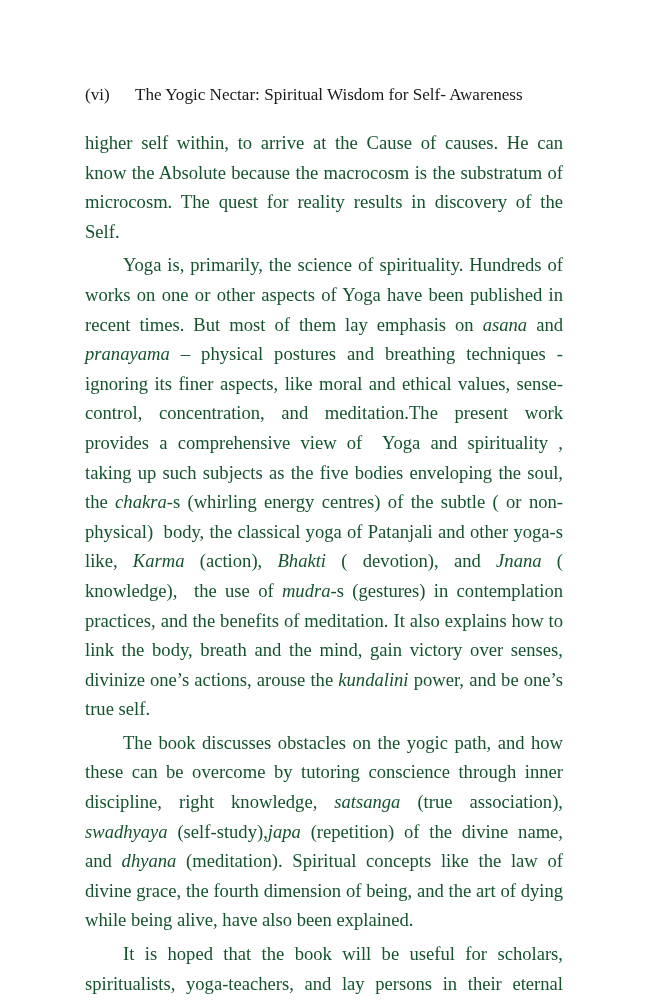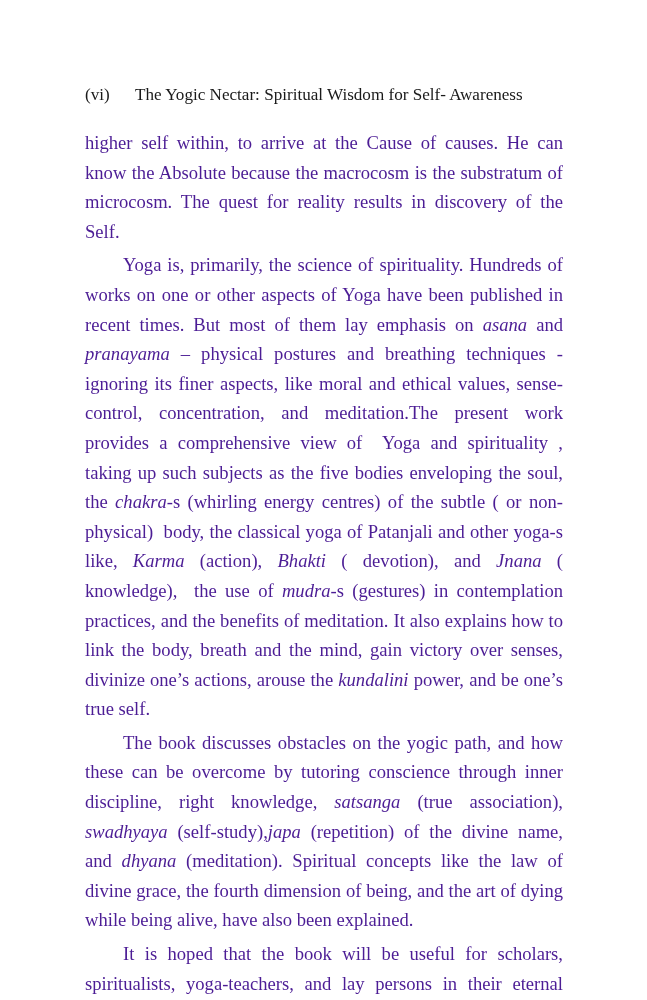--- a/index.html
+++ b/index.html
@@ -29,21 +29,21 @@
     margin: 0 0 20px 0;
     color: #1a1a1a;
   }
   .para {
     font-size: 18.6px;
     line-height: 29.6px;
     text-align: justify;
     text-justify: inter-word;
     margin: 0;
     hyphens: none;
-    color: #4c1d95;
+    color: #14532d;
   }
   .para + .para {
     margin-top: 4px;
   }
   .para.indent {
     text-indent: 38px;
   }
   .para i {
     font-style: italic;
   }

